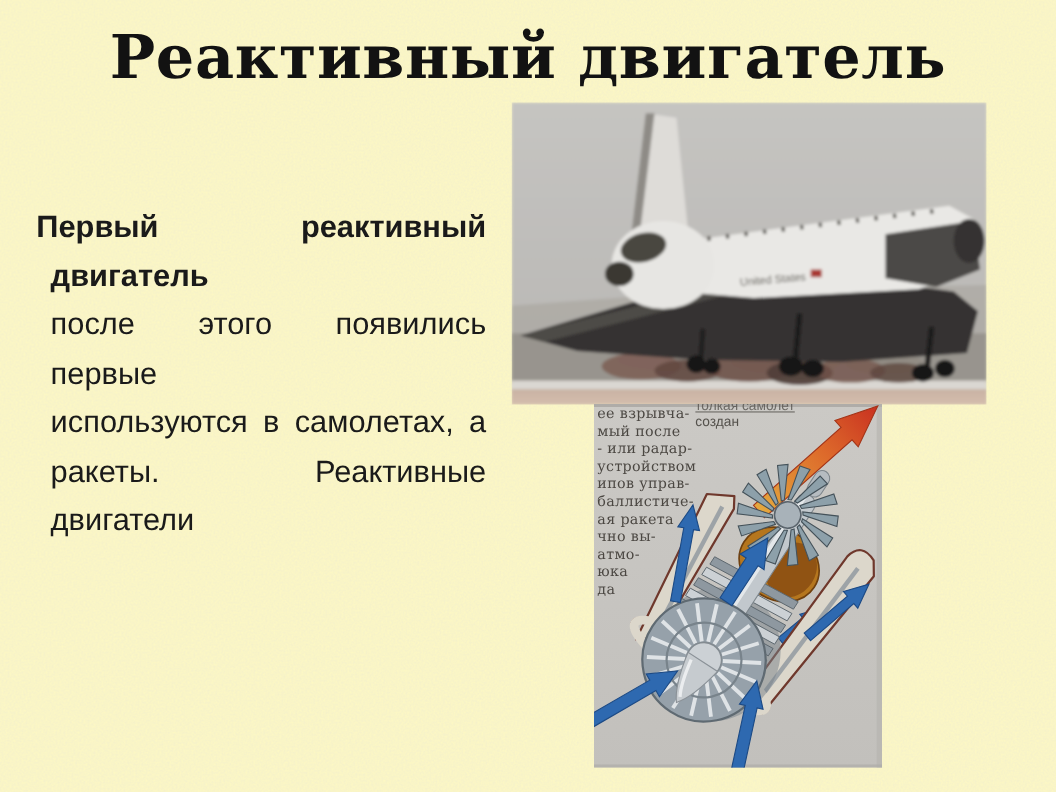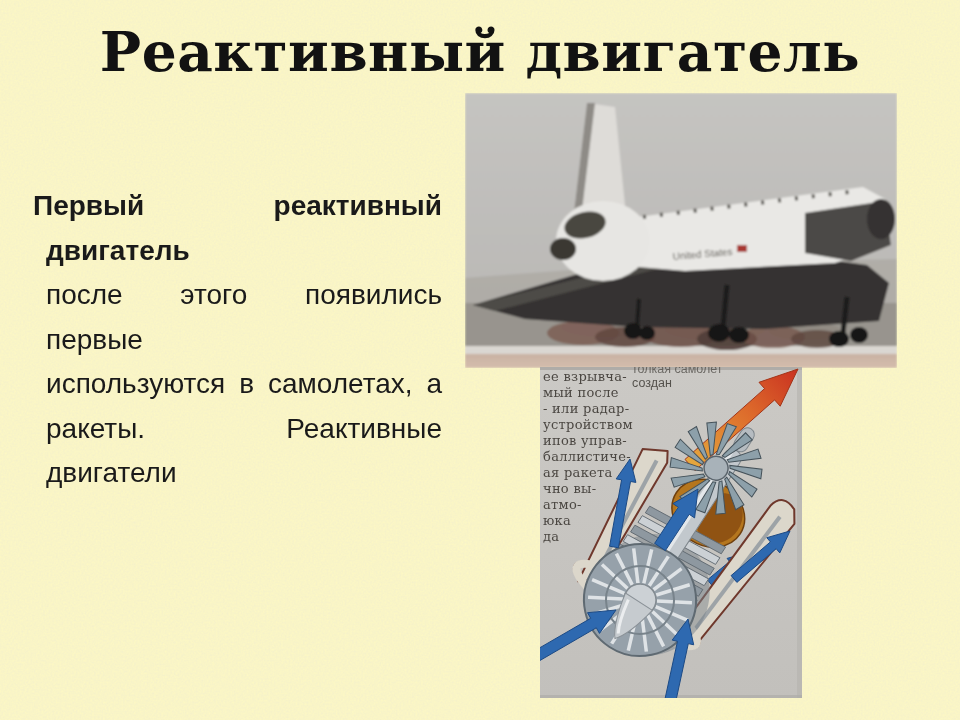--- a/index.html
+++ b/index.html
@@ -27,21 +27,21 @@
   .engine{left:540px;top:367px;width:262px;height:331px;}
   .engine-text-left{
     position:absolute;left:3px;top:2px;
     font-family:"DejaVu Serif",serif;font-size:13px;line-height:16px;
     color:#4b4742;letter-spacing:.3px;white-space:nowrap;
   }
   .engine-caption{
     position:absolute;left:92px;top:0;height:31px;width:130px;overflow:hidden;
     font-size:12.5px;line-height:14px;color:#55524d;
   }
-  .engine-caption .cut{margin-top:-5px;opacity:.8;}
+  .engine-caption .cut{margin-top:-5px;opacity:.8;text-decoration:underline;}
 </style>
 </head>
 <body>
 
 <div class="slide">
 
   <svg class="noise-svg" width="960" height="720" aria-hidden="true">
     <filter id="grainBG">
       <feTurbulence type="fractalNoise" baseFrequency="0.55" numOctaves="2" stitchTiles="stitch"></feTurbulence>
       <feColorMatrix type="matrix" values="0 0 0 0 0.72  0 0 0 0 0.71  0 0 0 0 0.70  0 0 0 0.30 0"></feColorMatrix>

